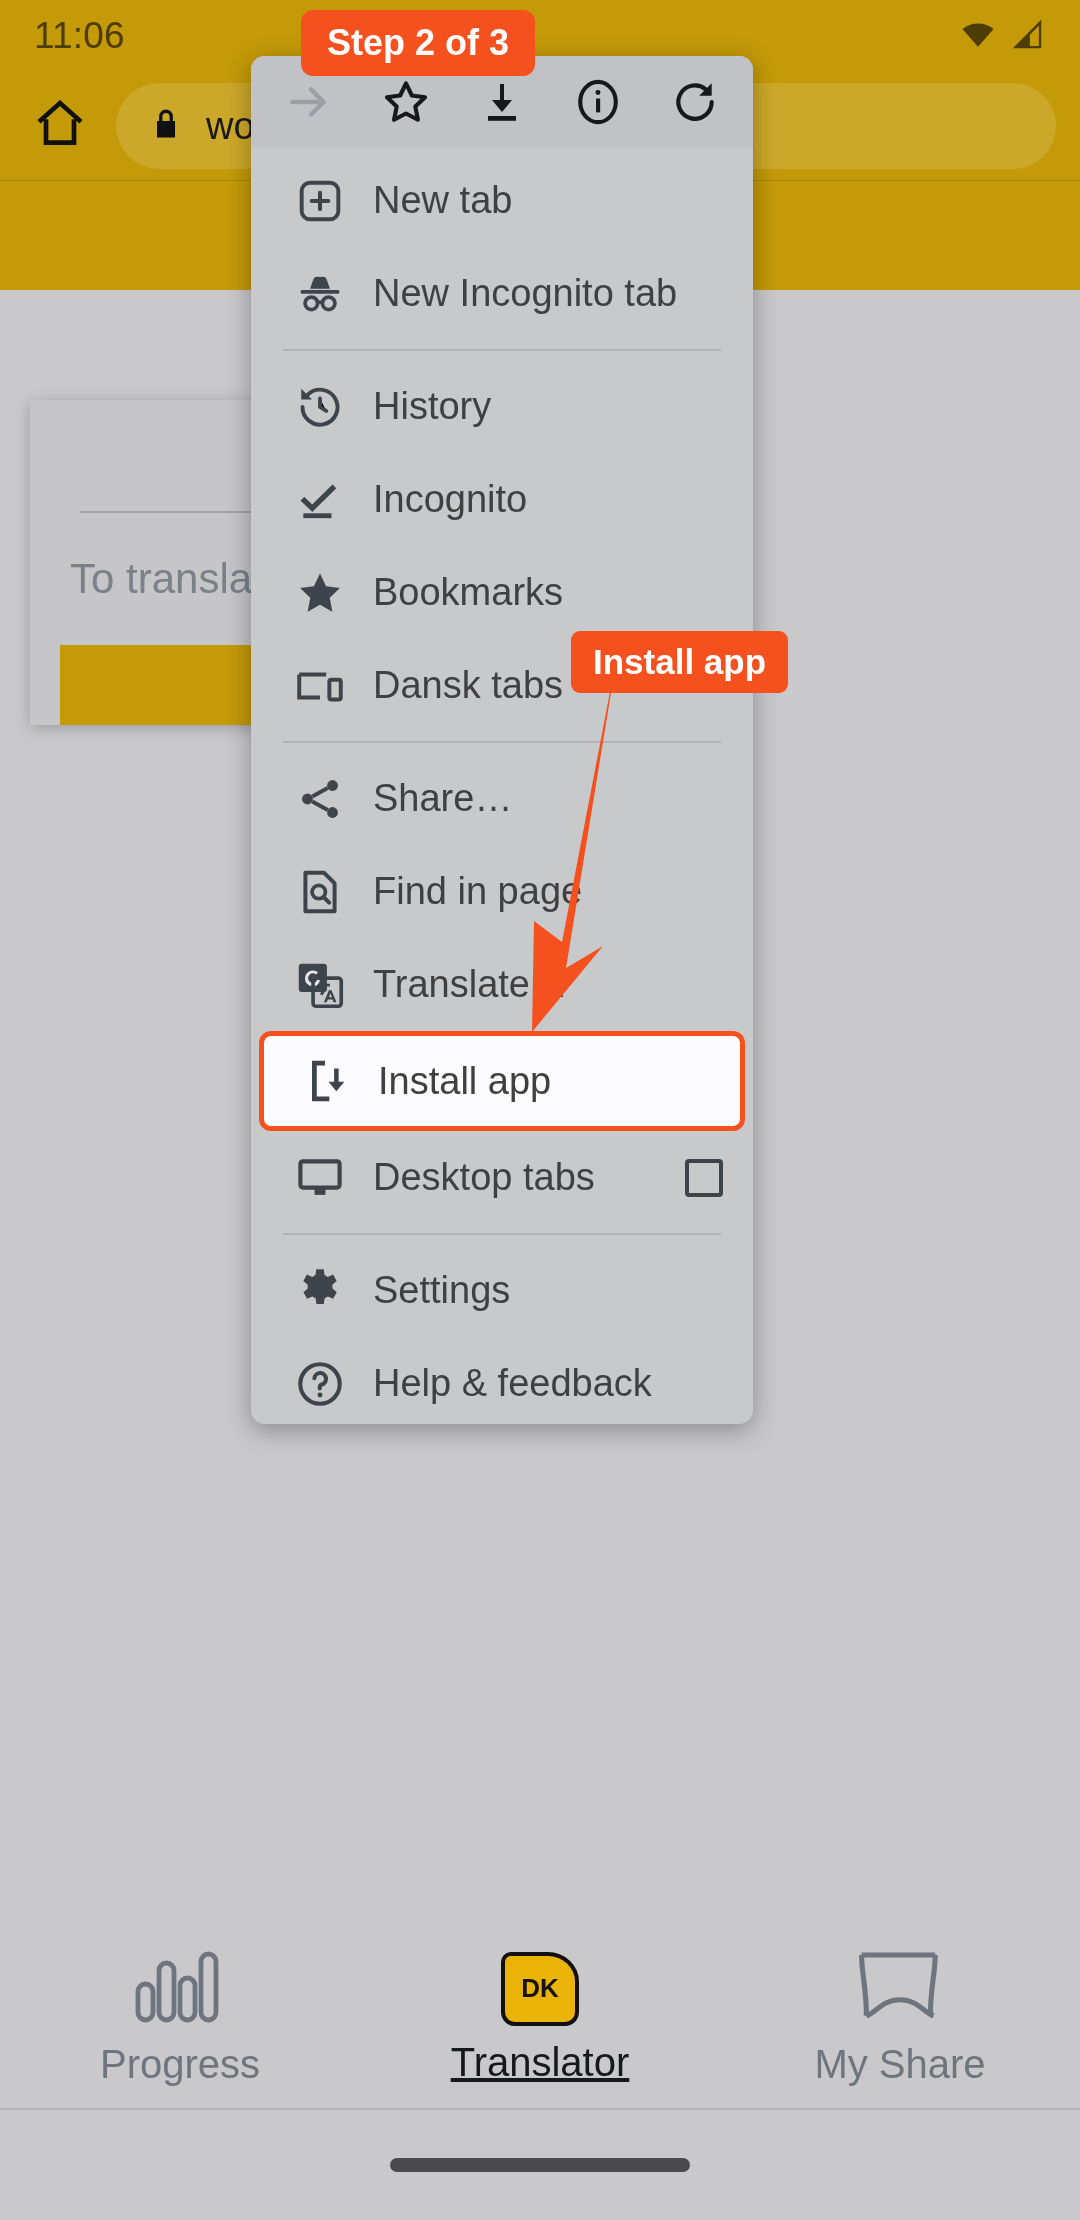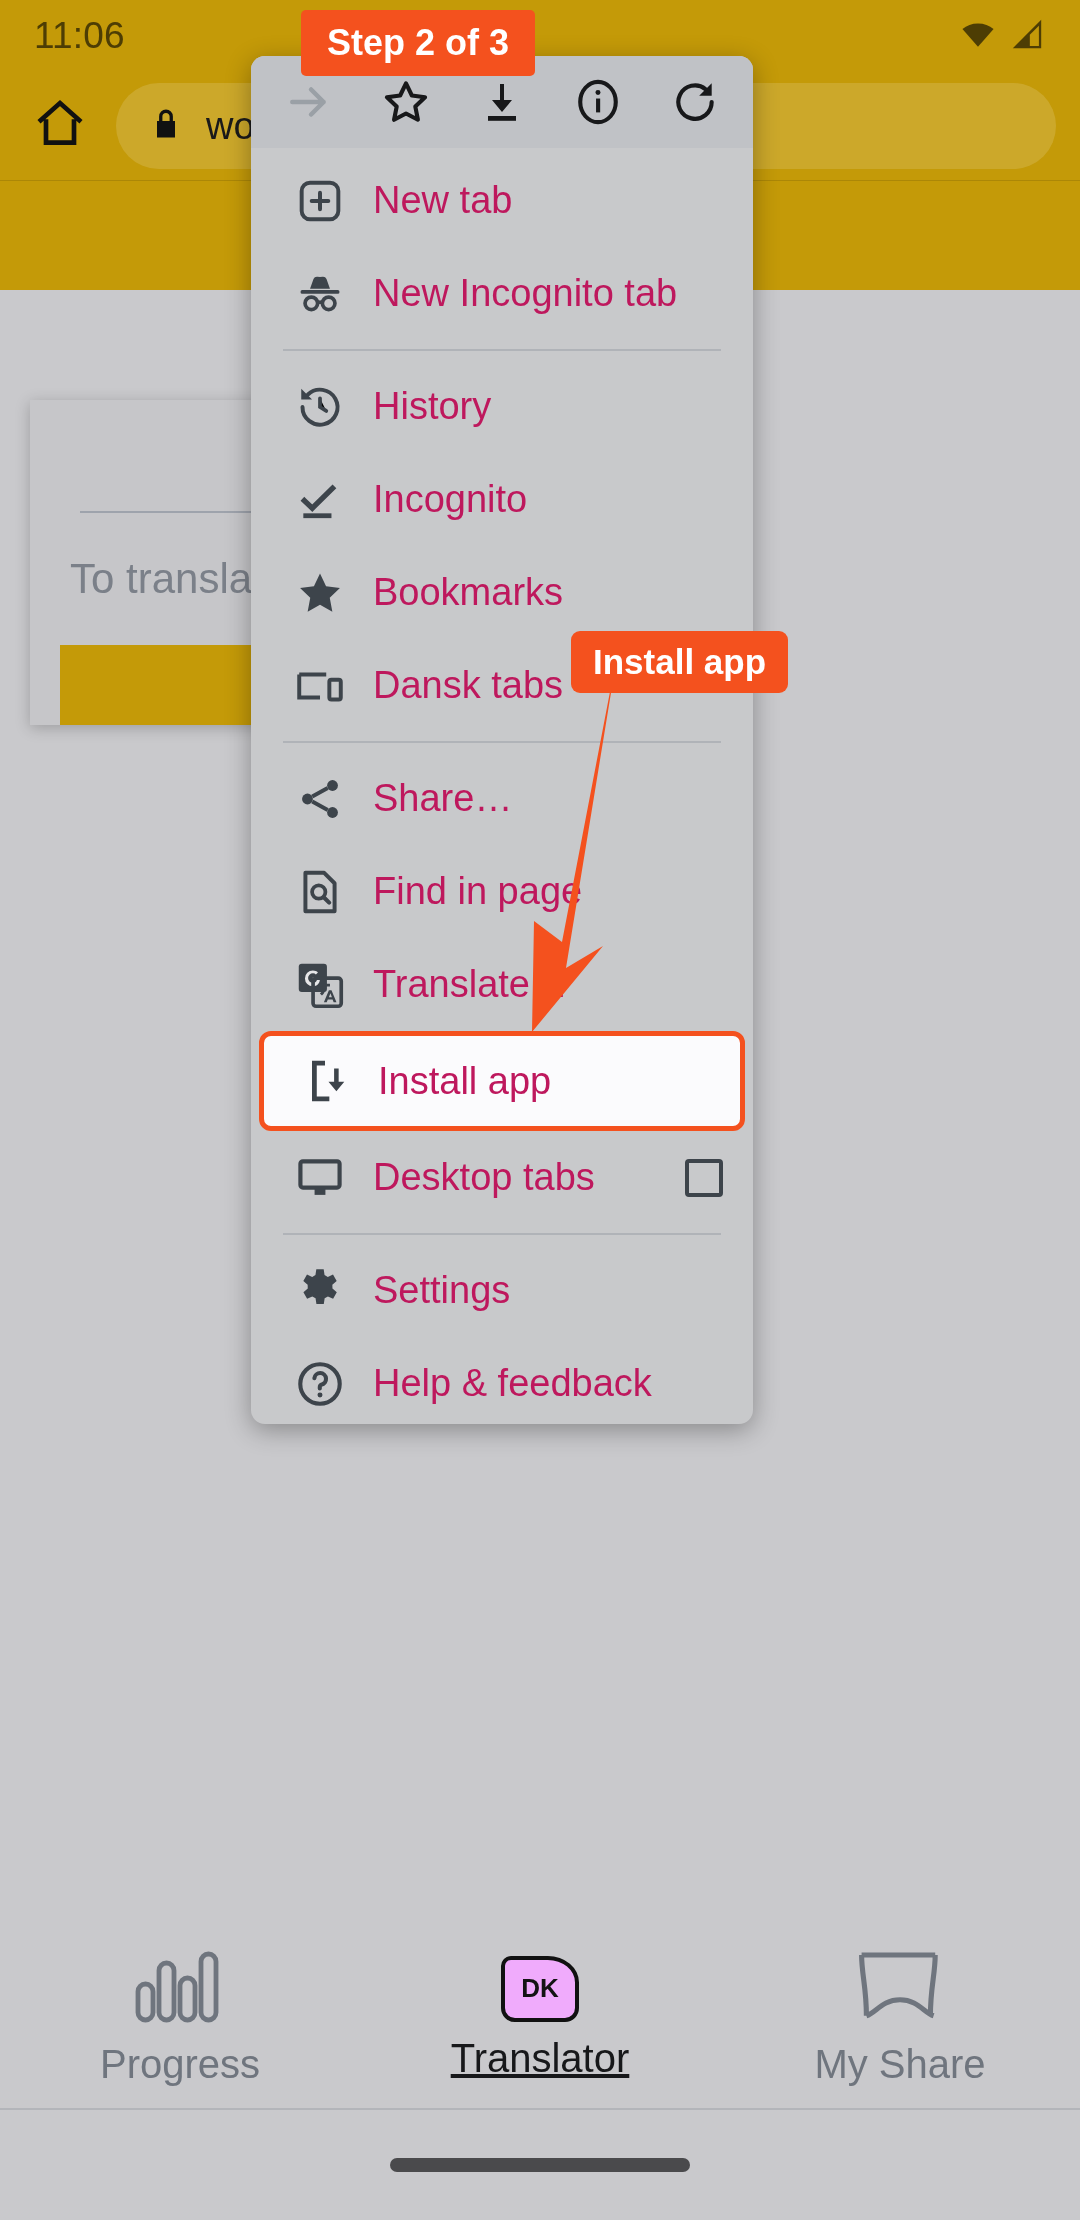--- a/index.html
+++ b/index.html
@@ -64,22 +64,22 @@
   
   .bottom-nav {
     position: absolute; bottom: 112px; left: 0; width: 1080px; height: 180px;
     background: #c9c9cc;
     display: flex; align-items: center;
   }
   .nav-item { flex: 1; display: flex; flex-direction: column; align-items: center; gap: 14px; }
   .nav-label { font-size: 40px; color: #6f757e; }
   .nav-item.active .nav-label { color: #17181a; text-decoration: underline; }
   .dk-badge {
-    position: relative; width: 78px; height: 66px;
-    background: #f0abfc; border: 4px solid #111; border-radius: 10px 40% 14px 14px;
+    position: relative; width: 78px; height: 74px;
+    background: #eab308; border: 4px solid #111; border-radius: 10px 40% 14px 14px;
     display: flex; align-items: center; justify-content: center;
   }
   .dk-badge span { font-size: 26px; font-weight: 700; color: #141414; }
 
   .gesture-area {
     position: absolute; bottom: 0; left: 0; width: 1080px; height: 112px;
     background: #c9c9cc; border-top: 2px solid #b3b5ba;
     display: flex; align-items: center; justify-content: center;
   }
   .gesture-bar { width: 300px; height: 14px; border-radius: 7px; background: #4a4a4c; }
@@ -98,41 +98,41 @@
     padding: 0 10px;
   }
   .tb-icon { width: 70px; height: 70px; display: flex; align-items: center; justify-content: center; }
 
   .menu-list { padding-top: 6px; }
   .menu-item {
     height: 93px; display: flex; align-items: center; padding: 0 0 0 32px;
     position: relative;
   }
   .mi-icon { width: 74px; min-width: 74px; display: flex; align-items: center; justify-content: center; }
-  .mi-label { font-size: 38px; color: #be185d; margin-left: 16px; white-space: nowrap; }
+  .mi-label { font-size: 38px; color: #404040; margin-left: 16px; white-space: nowrap; }
   .mi-trailing { margin-left: auto; margin-right: 30px; display: flex; align-items: center; }
   .checkbox { width: 38px; height: 38px; border: 4px solid #3d444b; border-radius: 4px; }
 
   .menu-div { height: 2px; background: #b0b3b8; margin: 9px 32px; }
 
   .menu-item.highlight {
     background: #fbfbfd;
     border: 5px solid #f4511e;
     border-radius: 12px;
     margin: 0 8px;
     height: 100px;
     padding-left: 24px;
   }
 
   
   .step-badge {
     position: absolute; left: 301px; top: 10px;
     background: #f4511e; color: #fff;
     font-size: 36px; font-weight: 700;
-    padding: 12px 26px; border-radius: 5px;
+    padding: 12px 26px; border-radius: 12px;
     white-space: nowrap;
     z-index: 60;
   }
   .tip-badge {
     position: absolute; left: 571px; top: 631px;
     background: #f4511e; color: #fff;
     font-size: 35px; font-weight: 700;
     padding: 11px 22px; border-radius: 9px;
     white-space: nowrap;
     z-index: 60;

